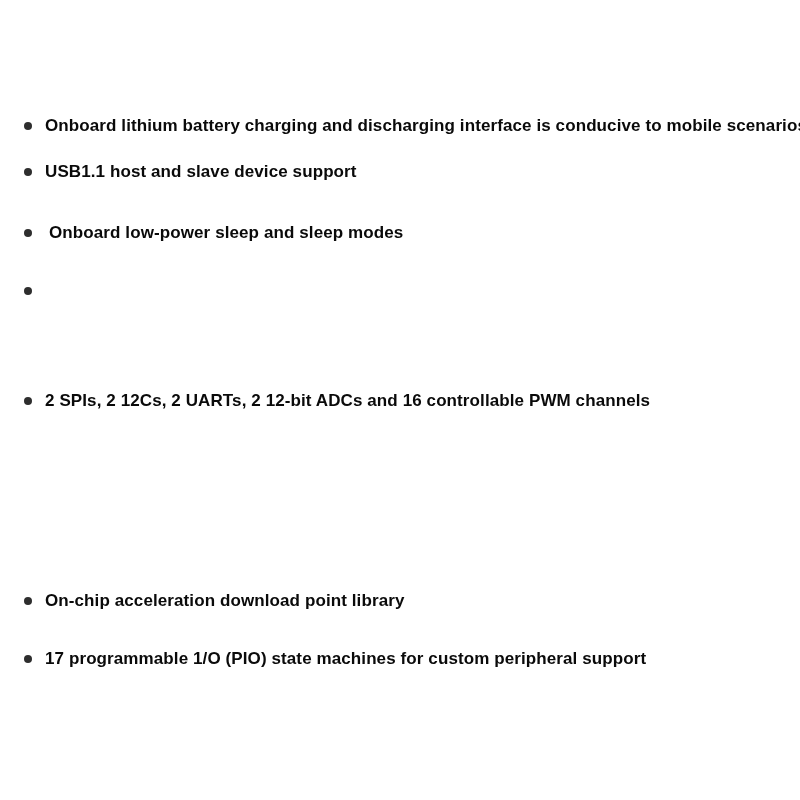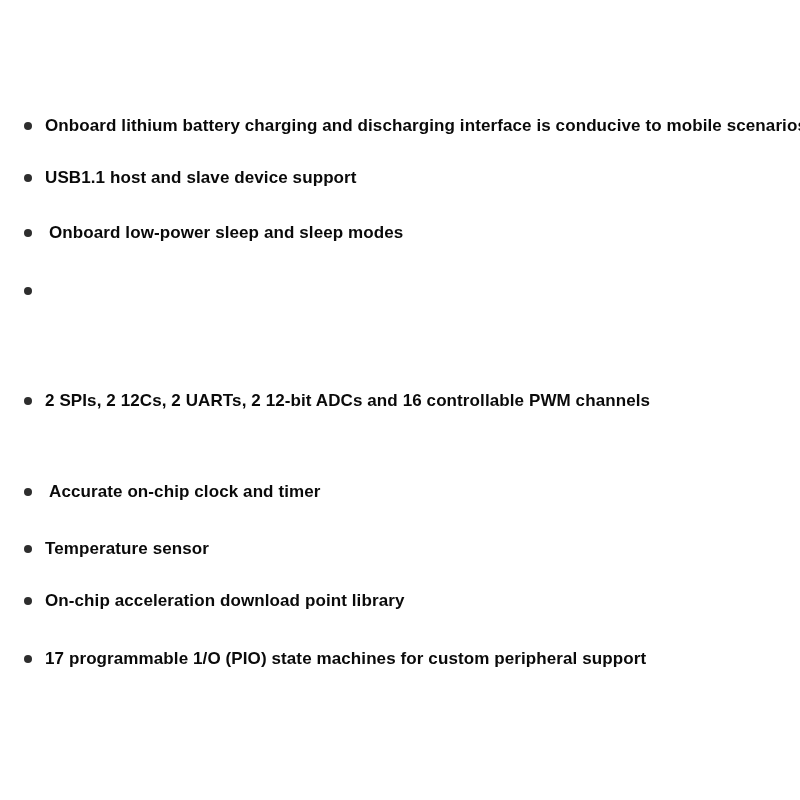--- a/index.html
+++ b/index.html
@@ -53,49 +53,41 @@
 </head>
 <body>
 
 <div class="page">
 
   <div class="item" style="top:114px">
     <span class="dot"></span>
     <span class="txt">Onboard lithium battery charging and discharging interface is conducive to mobile scenarios</span>
   </div>
 
-  <div class="item" style="top:166px">
+  <div class="item" style="top:160px">
     <span class="dot"></span>
     <span class="txt">USB1.1 host and slave device support</span>
   </div>
 
   <div class="item indent" style="top:221px">
     <span class="dot"></span>
     <span class="txt">Onboard low-power sleep and sleep modes</span>
   </div>
 
   <div class="item" style="top:279px">
     <span class="dot"></span>
   </div>
 
 
   <div class="item" style="top:389px">
     <span class="dot"></span>
     <span class="txt">2 SPIs, 2 12Cs, 2 UARTs, 2 12-bit ADCs and 16 controllable PWM channels</span>
   </div>
 
-  <div class="item indent" style="top:480px">
-    <span class="dot"></span>
-    <span class="txt">Accurate on-chip clock and timer</span>
-  </div>
 
-  <div class="item" style="top:537px">
-    <span class="dot"></span>
-    <span class="txt">Temperature sensor</span>
-  </div>
 
   <div class="item" style="top:589px">
     <span class="dot"></span>
     <span class="txt">On-chip acceleration download point library</span>
   </div>
 
   <div class="item" style="top:647px">
     <span class="dot"></span>
     <span class="txt">17 programmable 1/O (PIO) state machines for custom peripheral support</span>
   </div>

